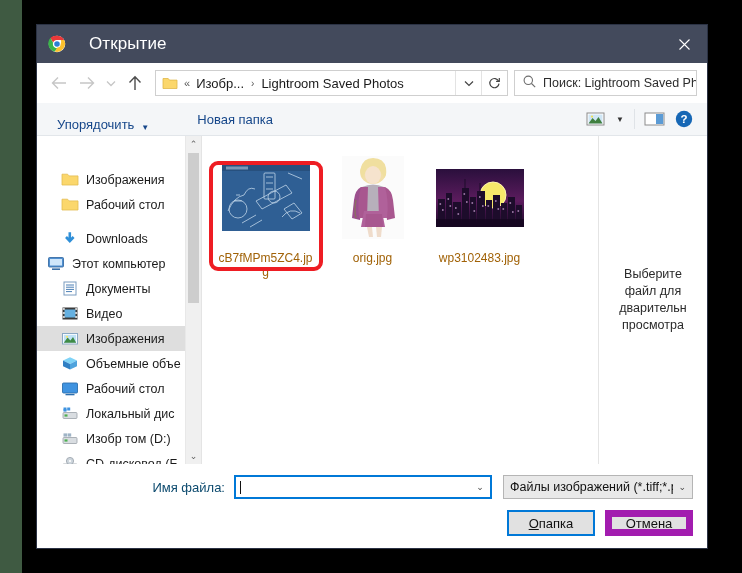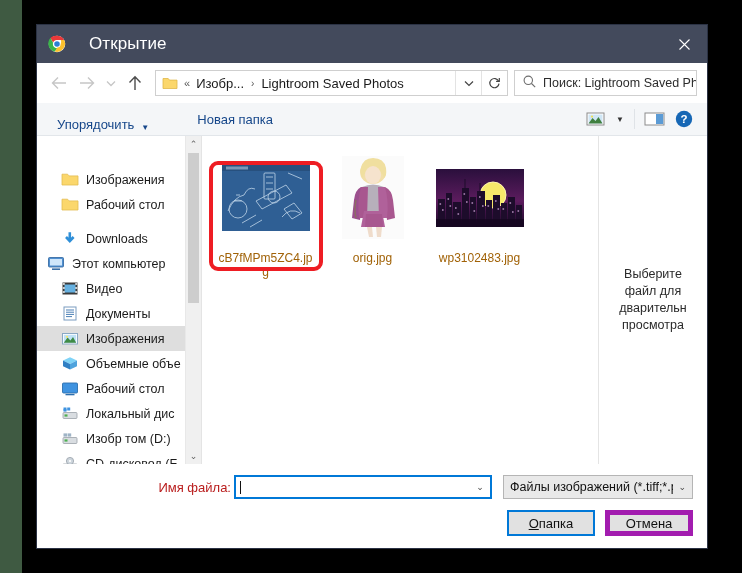--- a/index.html
+++ b/index.html
@@ -191,21 +191,21 @@
     line-height: 17px; white-space: nowrap;
   }
 
   
   .footer {
     flex: 0 0 auto; background: #ffffff; padding: 0 14px 12px 14px;
   }
   .fname-row {
     display: flex; align-items: center; height: 40px; padding-top: 6px;
   }
-  .fname-label { font-size: 13px; color: #b91c1c; margin-right: 3px; }
+  .fname-label { font-size: 13px; color: #0c4a6e; margin-right: 9px; }
   .fname-combo {
     width: 258px; height: 24px; border: 2px solid #0078d7; background:#fff;
     display:flex; align-items:center;
   }
   .fname-input {
     flex: 1 1 auto; font-size: 13px; color:#111; padding-left: 5px;
     border-left: 1px solid #111; height: 13px; margin-left: 4px;
   }
   .combo-arrow {
     width: 20px; display:flex; align-items:center; justify-content:center;
@@ -217,21 +217,21 @@
     display: flex; align-items: center; overflow: hidden;
   }
   .filter-text {
     font-size: 12.5px; color: #111; margin-left: 6px; white-space: nowrap;
     flex: 1 1 auto; overflow: hidden;
   }
   .btn-row { display: flex; justify-content: flex-end; padding-top: 6px; }
   .btn {
     width: 88px; height: 26px; font-size: 13px; color: #111;
     display: flex; align-items: center; justify-content: center;
-    background: #e1e1e1; border: 5px solid #a21caf;
+    background: #e1e1e1; border: 7px solid #a21caf;
   }
   .btn.default { border: 2px solid #0078d7; background: #e1e1e1; }
   .btn + .btn { margin-left: 10px; }
   .accel { text-decoration: underline; }
 </style>
 </head>
 <body>
 
 <div id="page">
   <div class="left-strip"></div>
@@ -389,48 +389,48 @@
                 <rect x="3" y="3" width="12" height="6.5" fill="#cfe6fa"></rect>
                 <path d="M5 13.2h8" stroke="#3a6ea5" stroke-width="1.6"></path>
               </svg>
             </span>
             <span class="ti-label">Этот компьютер</span>
           </div>
 
           <div class="tree-item indent2">
             <span class="ti-ico">
               <svg width="18" height="15" viewBox="0 0 18 15">
+                <rect x="3" y="1" width="12" height="13" fill="#ffffff" stroke="#7a9cc0" stroke-width="1"></rect>
+                <g stroke="#4a7fb5" stroke-width="1">
+                    <path d="M5 4h8"></path>
+                    <path d="M5 6.2h8"></path>
+                    <path d="M5 8.4h8"></path>
+                    <path d="M5 10.6h6"></path>
+                  </g>
+              </svg>
+            </span>
+            <span class="ti-label">Документы</span>
+          </div>
+
+          <div class="tree-item indent2">
+            <span class="ti-ico">
+              <svg width="18" height="15" viewBox="0 0 18 15">
                 <rect x="1.5" y="1.5" width="15" height="12" fill="#3a3a3a"></rect>
                 <rect x="3.5" y="3.5" width="11" height="8" fill="#65b0e0"></rect>
                 <g fill="#efefef">
                     <rect x="1.8" y="2.2" width="2" height="1.6"></rect>
                     <rect x="1.8" y="6.2" width="2" height="1.6"></rect>
                     <rect x="1.8" y="10.2" width="2" height="1.6"></rect>
                     <rect x="14.2" y="2.2" width="2" height="1.6"></rect>
                     <rect x="14.2" y="6.2" width="2" height="1.6"></rect>
                     <rect x="14.2" y="10.2" width="2" height="1.6"></rect>
                   </g>
               </svg>
             </span>
             <span class="ti-label">Видео</span>
-          </div>
-
-          <div class="tree-item indent2">
-            <span class="ti-ico">
-              <svg width="18" height="15" viewBox="0 0 18 15">
-                <rect x="3" y="1" width="12" height="13" fill="#ffffff" stroke="#7a9cc0" stroke-width="1"></rect>
-                <g stroke="#4a7fb5" stroke-width="1">
-                    <path d="M5 4h8"></path>
-                    <path d="M5 6.2h8"></path>
-                    <path d="M5 8.4h8"></path>
-                    <path d="M5 10.6h6"></path>
-                  </g>
-              </svg>
-            </span>
-            <span class="ti-label">Документы</span>
           </div>
 
           <div class="tree-item indent2 selected">
             <span class="ti-ico">
               <svg width="18" height="15" viewBox="0 0 18 15">
                 <rect x="1.5" y="2.5" width="15" height="10.5" fill="#ffffff" stroke="#8aa8c4" stroke-width="1"></rect>
                 <rect x="2.8" y="3.8" width="12.4" height="8" fill="#bfe2f7"></rect>
                 <path d="M2.8 11.8 L6.6 6.5 L9.4 9.6 L12 6 L15.2 11.8 Z" fill="#3f8b46"></path>
                 <circle cx="6" cy="5.8" r="1.1" fill="#f6e46a"></circle>
               </svg>

